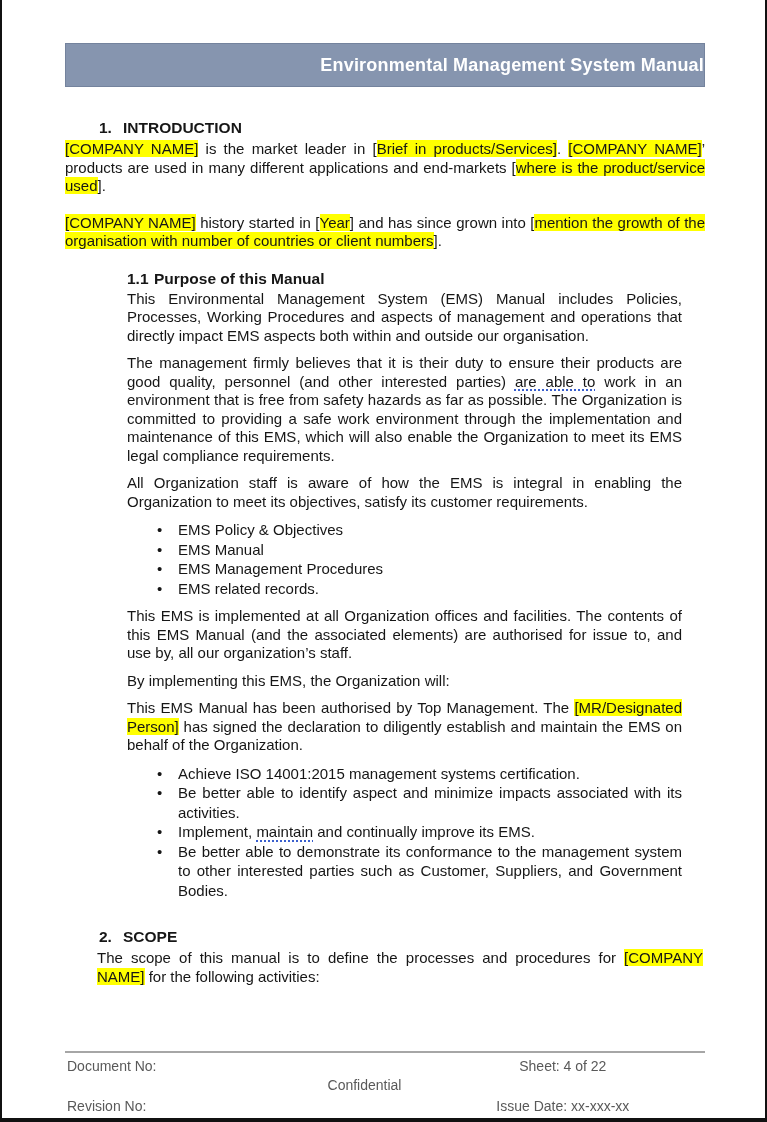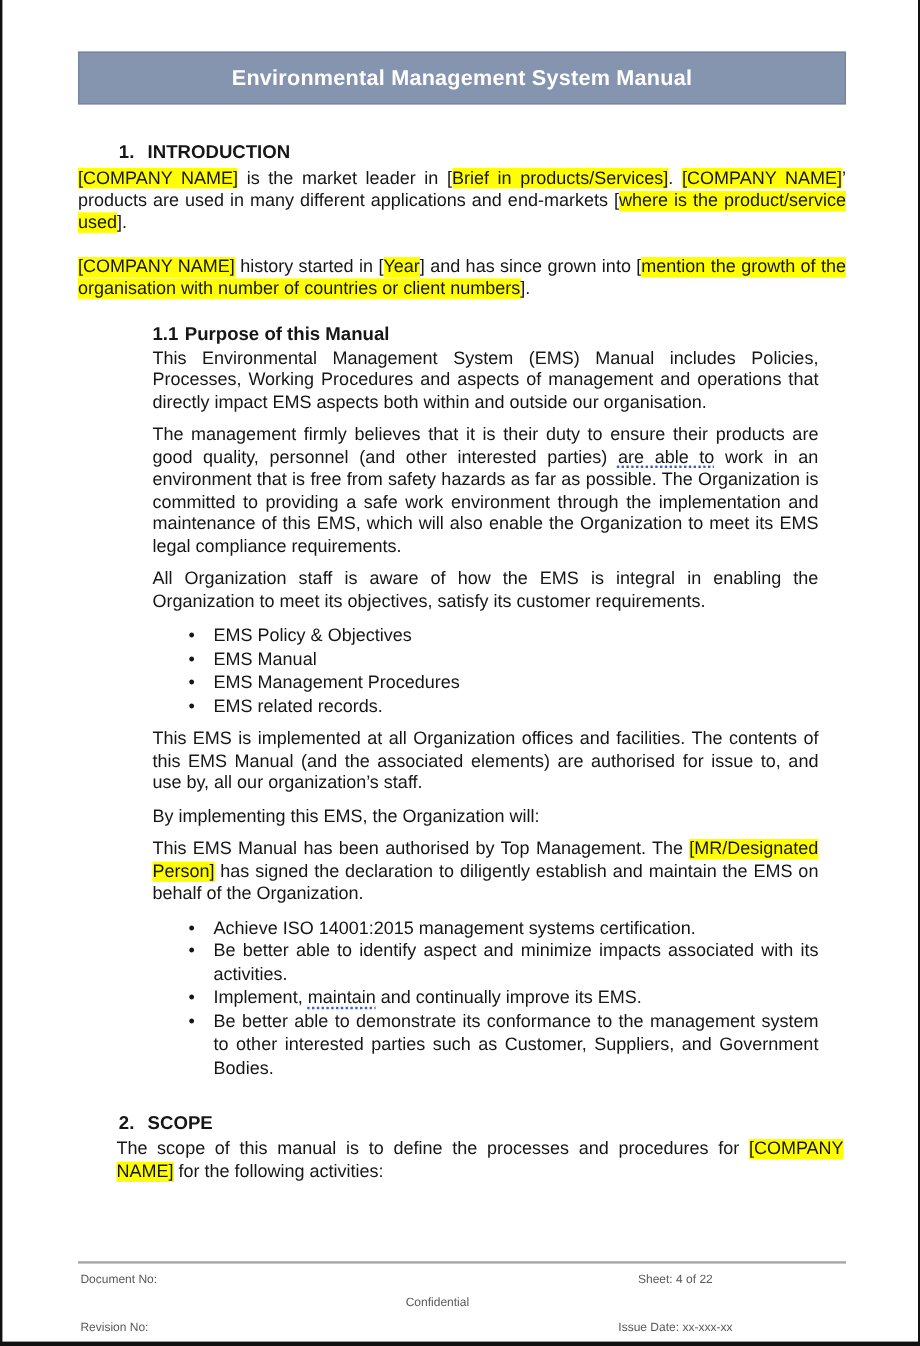--- a/index.html
+++ b/index.html
@@ -5,41 +5,41 @@
   html, body { margin:0; padding:0; background:#ffffff; }
   .page {
     position:relative; width:767px; height:1122px; box-sizing:border-box;
     background:#ffffff; overflow:hidden;
     border-left:2px solid #111; border-right:2px solid #111; border-bottom:4px solid #111;
     font-family:"Liberation Sans", "DejaVu Sans", sans-serif; color:#161616;
   }
   .title-bar {
     position:absolute; left:63px; top:43px; width:640px; height:44px;
     background:var(--bar,#8695AF); border:1px solid #74839D;
-    display:flex; align-items:center; justify-content:center; box-sizing:border-box;
+    display:flex; align-items:center; justify-content:flex-end; box-sizing:border-box;
   }
   .title-bar .title-text { color:#ffffff; font-weight:700; font-size:18px; letter-spacing:.2px; }
   .doc { position:absolute; left:63px; top:118px; width:640px; font-size:15px; }
   .h1 { font-weight:700; font-size:15.5px; line-height:19px; margin:0 0 3px 0; }
   .h1 .num { display:inline-block; margin-left:34px; width:24px; }
   .h1.scope { margin-top:27px; }
   .h2 { font-weight:700; font-size:15.5px; line-height:19px; margin:12px 0 2px 62px; }
   .h2 .num { display:inline-block; width:27px; }
   .para { text-align:justify; line-height:18.5px; margin:0 0 9px 0; }
   .para.full { margin-bottom:18px; }
   .para.ind { margin-left:62px; width:555px; }
   .para.scope { margin-left:32px; width:606px; }
   .list { margin:3px 0 9px 0; }
   .li { display:flex; margin-left:62px; width:555px; line-height:19.5px; }
   .li .bullet { width:51px; padding-left:30px; box-sizing:border-box; }
   .li .li-text { flex:1; text-align:justify; }
   .hl { background:var(--hl,#FFFF00); }
   .sq { text-decoration:underline; text-decoration-style:dotted; text-decoration-color:var(--sq,#3A5FCD); text-decoration-thickness:2px; text-underline-offset:3px; }
   .footer-sep { position:absolute; left:63px; top:1051px; width:640px; border-top:2px solid #A6A6A6; }
-  .footer { position:absolute; left:63px; top:1056px; width:642px; font-size:10px; line-height:21px; color:var(--ftc,#595959); }
+  .footer { position:absolute; left:63px; top:1056px; width:642px; font-size:14px; line-height:21px; color:var(--ftc,#595959); }
   .frow { display:flex; }
   .fl { flex:1; padding-left:2px; }
   .fc { flex:1; text-align:center;margin-top:19px; }
   .fr { flex:1; text-align:center; padding-right:45px; }
 </style>
 </head>
 <body>
 
 <div class="page">
 

